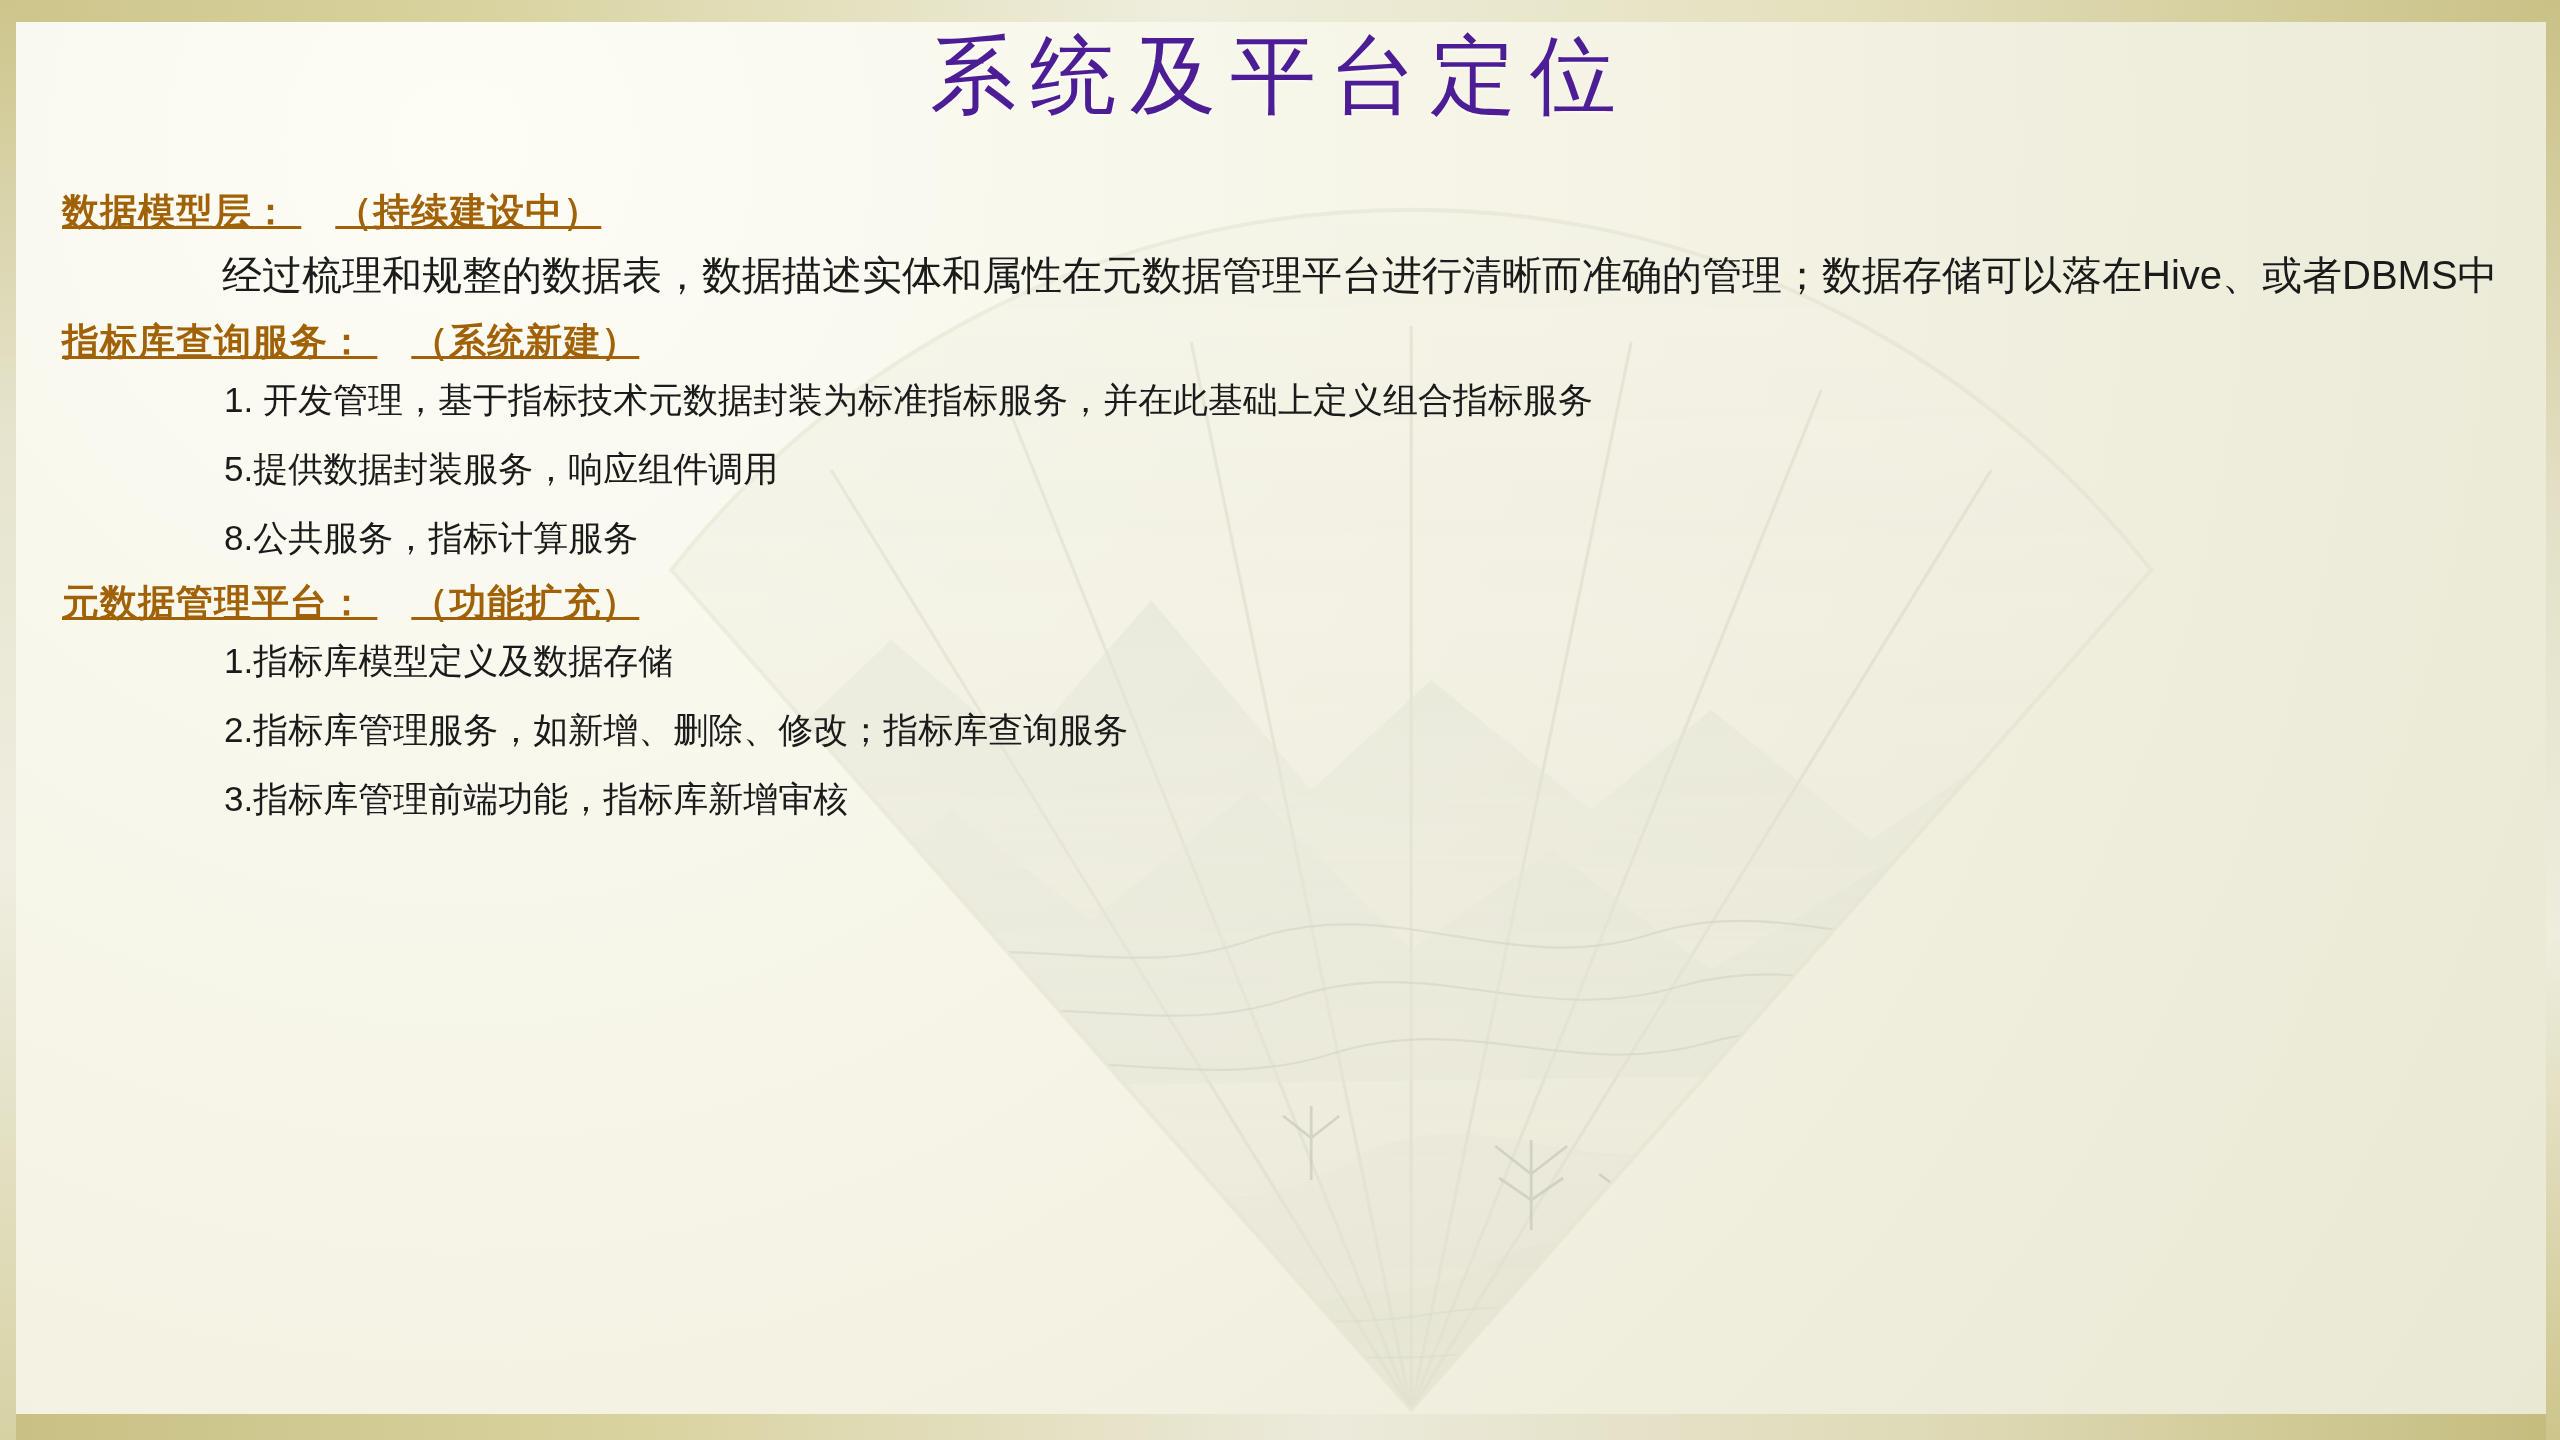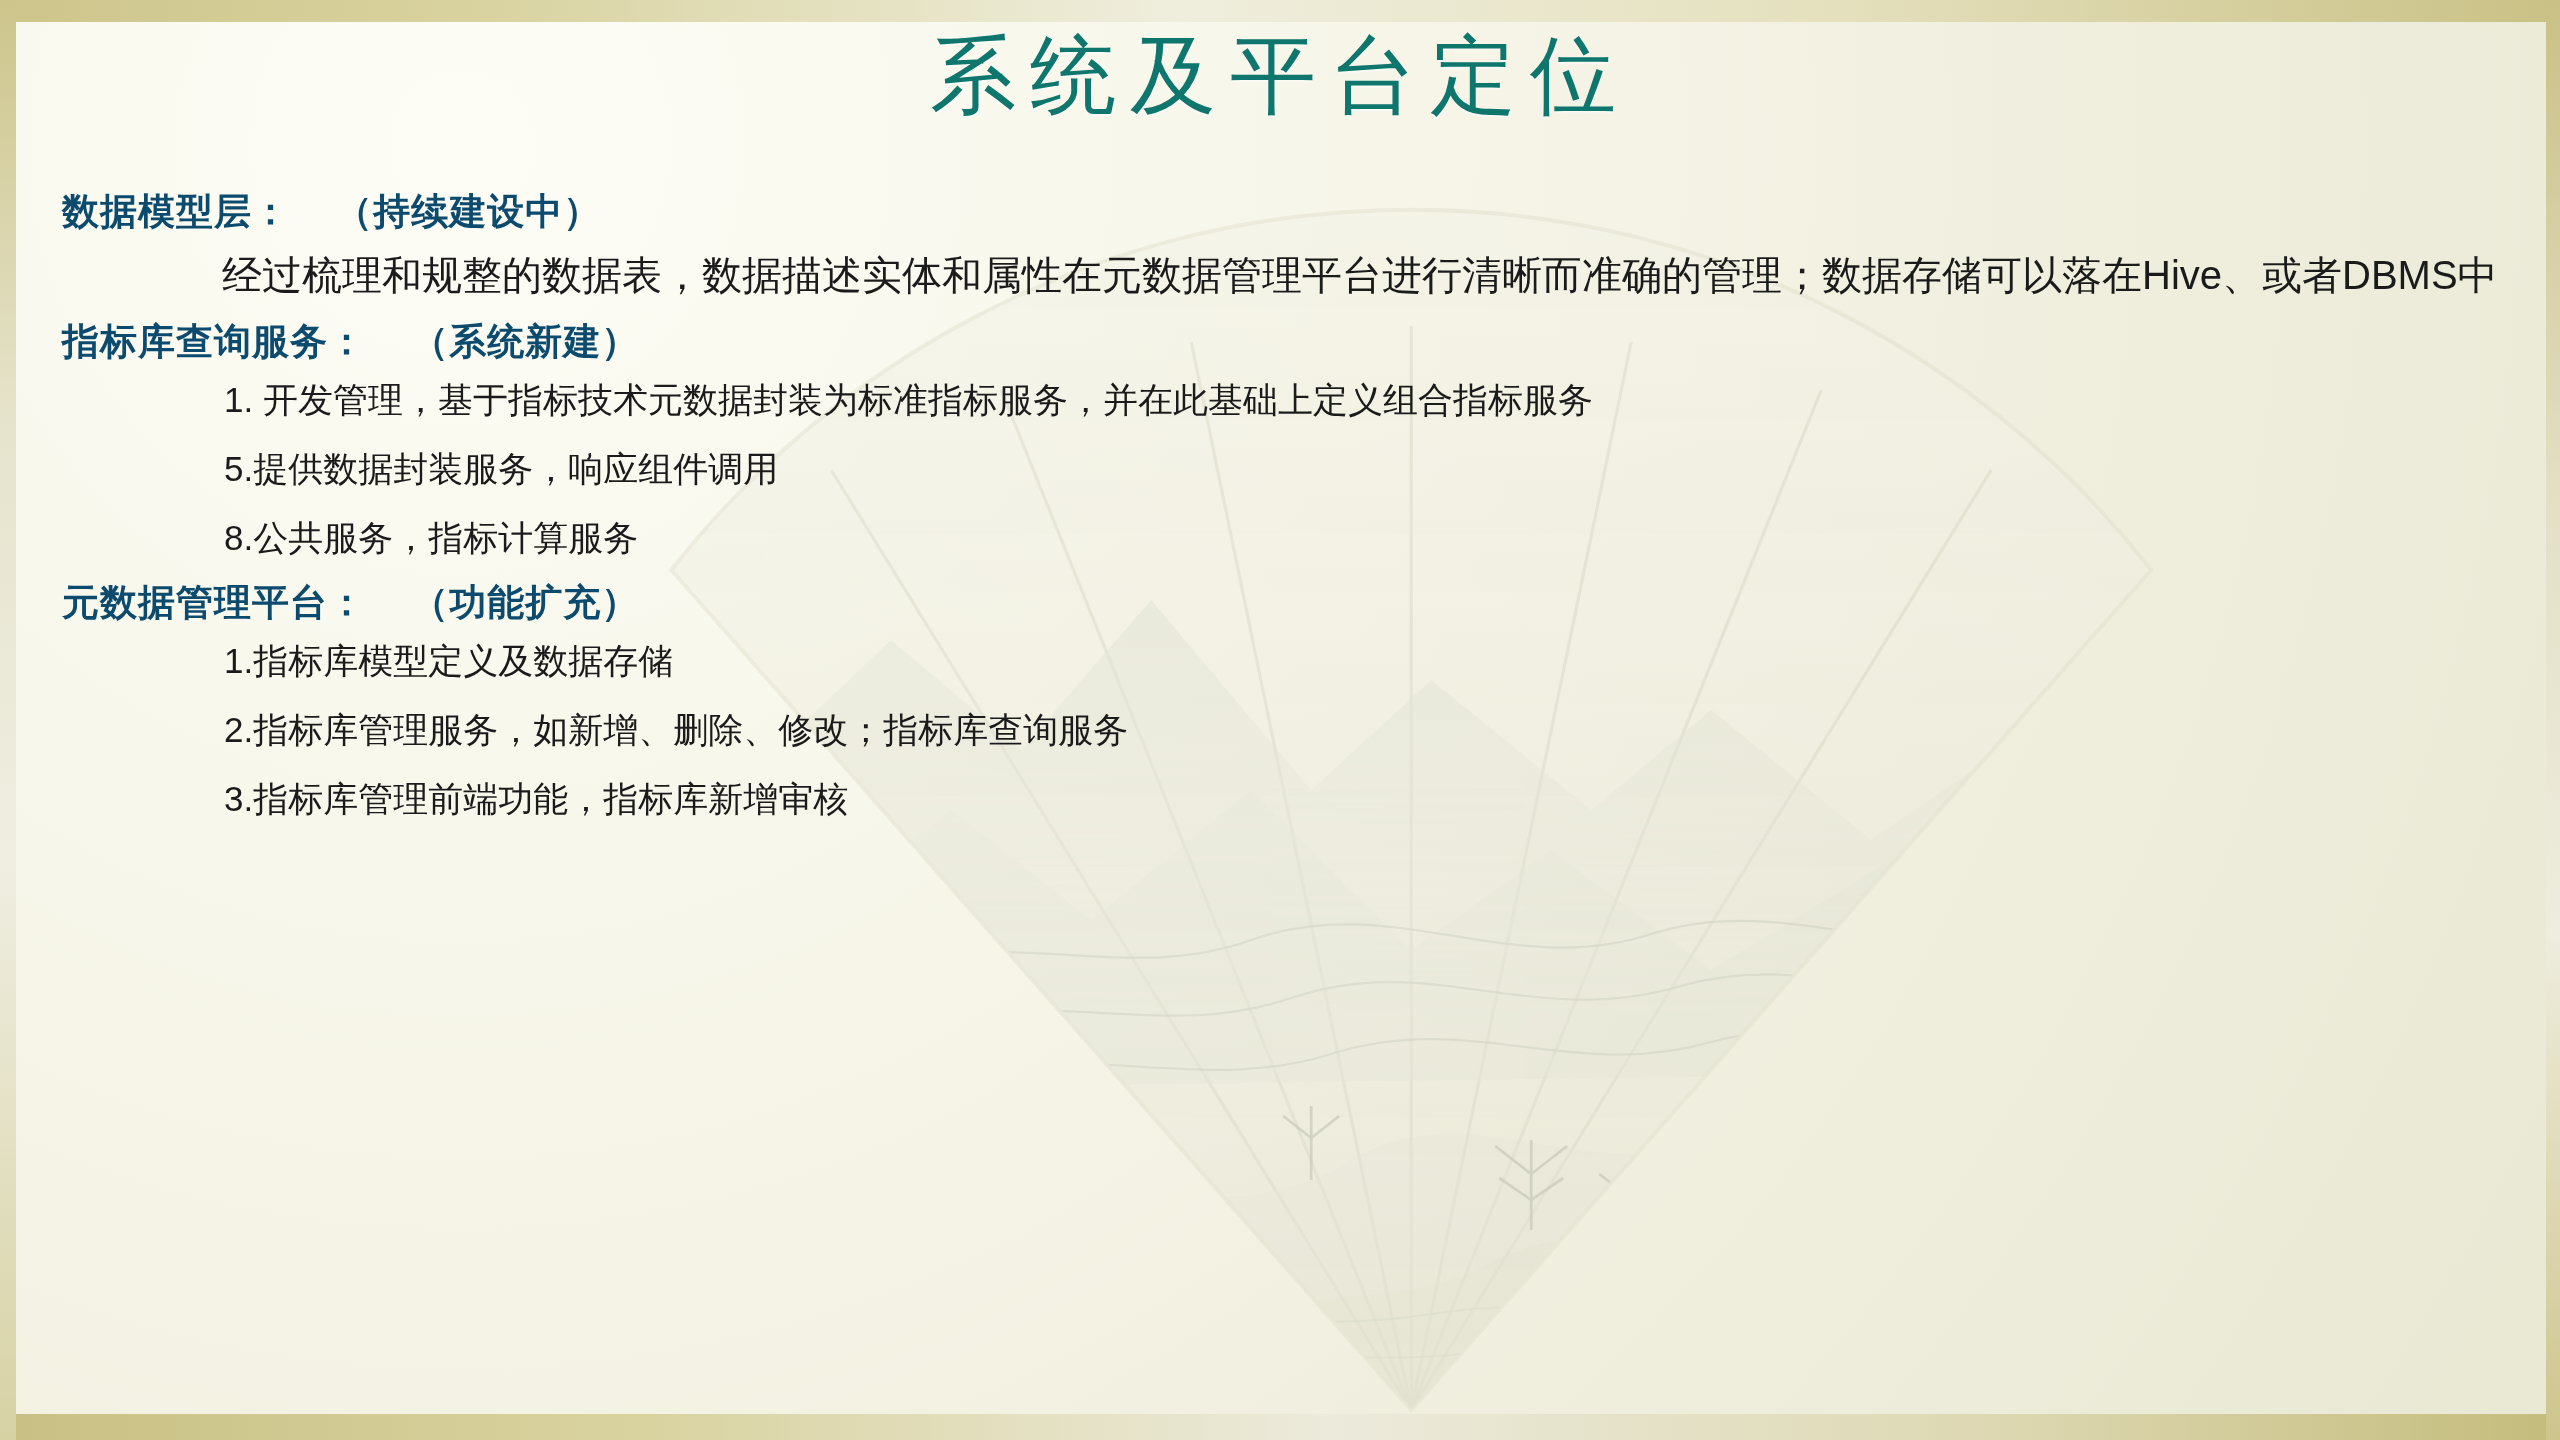--- a/index.html
+++ b/index.html
@@ -60,37 +60,38 @@
     pointer-events: none;
   }
   .title {
     position: absolute;
     left: 0; right: 0;
     top: 18px;
     text-align: center;
     font-family: "Liberation Serif", serif;
     font-size: 86px;
     letter-spacing: 14px;
-    color: #0f766e;
+    color: #4c1d95;
     font-weight: 400;
     text-shadow: 0 2px 2px rgba(255,255,255,0.6);
   }
   .content {
     position: absolute;
     left: 62px;
     top: 188px;
     right: 60px;
   }
   .heading {
     font-size: 37px;
     font-weight: bold;
-    color: #0c4a6e;
+    color: #a16207;
     letter-spacing: 1px;
     margin: 0 0 6px 0;
     line-height: 1.32;
+    text-decoration: underline;
   }
   .heading .tag {
     margin-left: 34px;
   }
   .para {
     font-size: 40px;
     color: #1b1b1b;
     line-height: 1.62;
     margin: 0 0 10px 0;
   }

